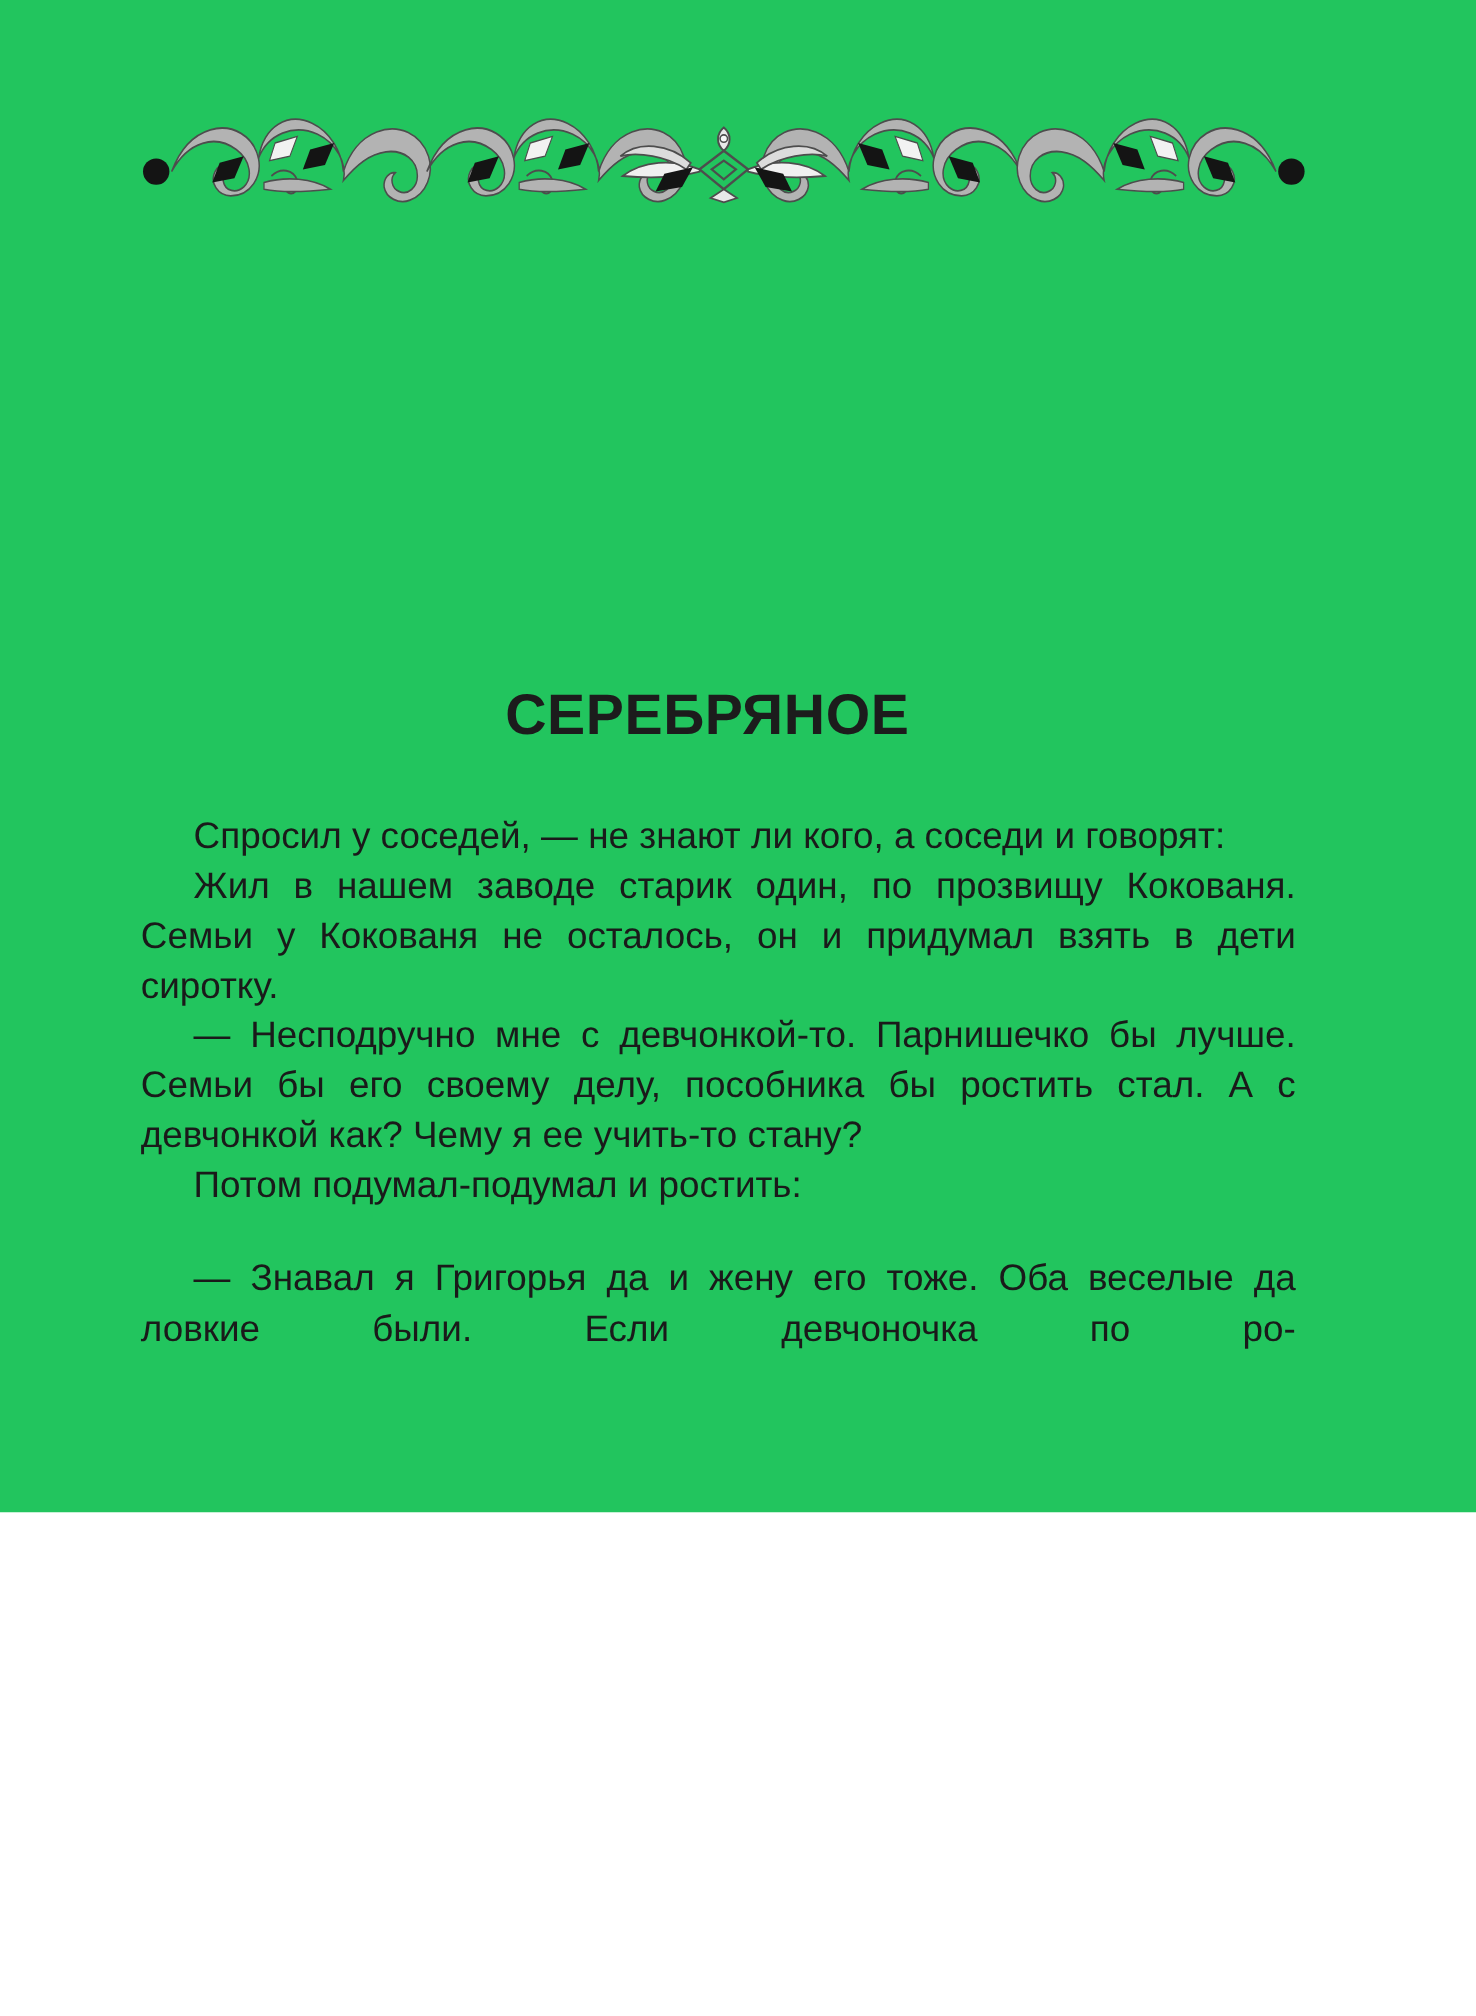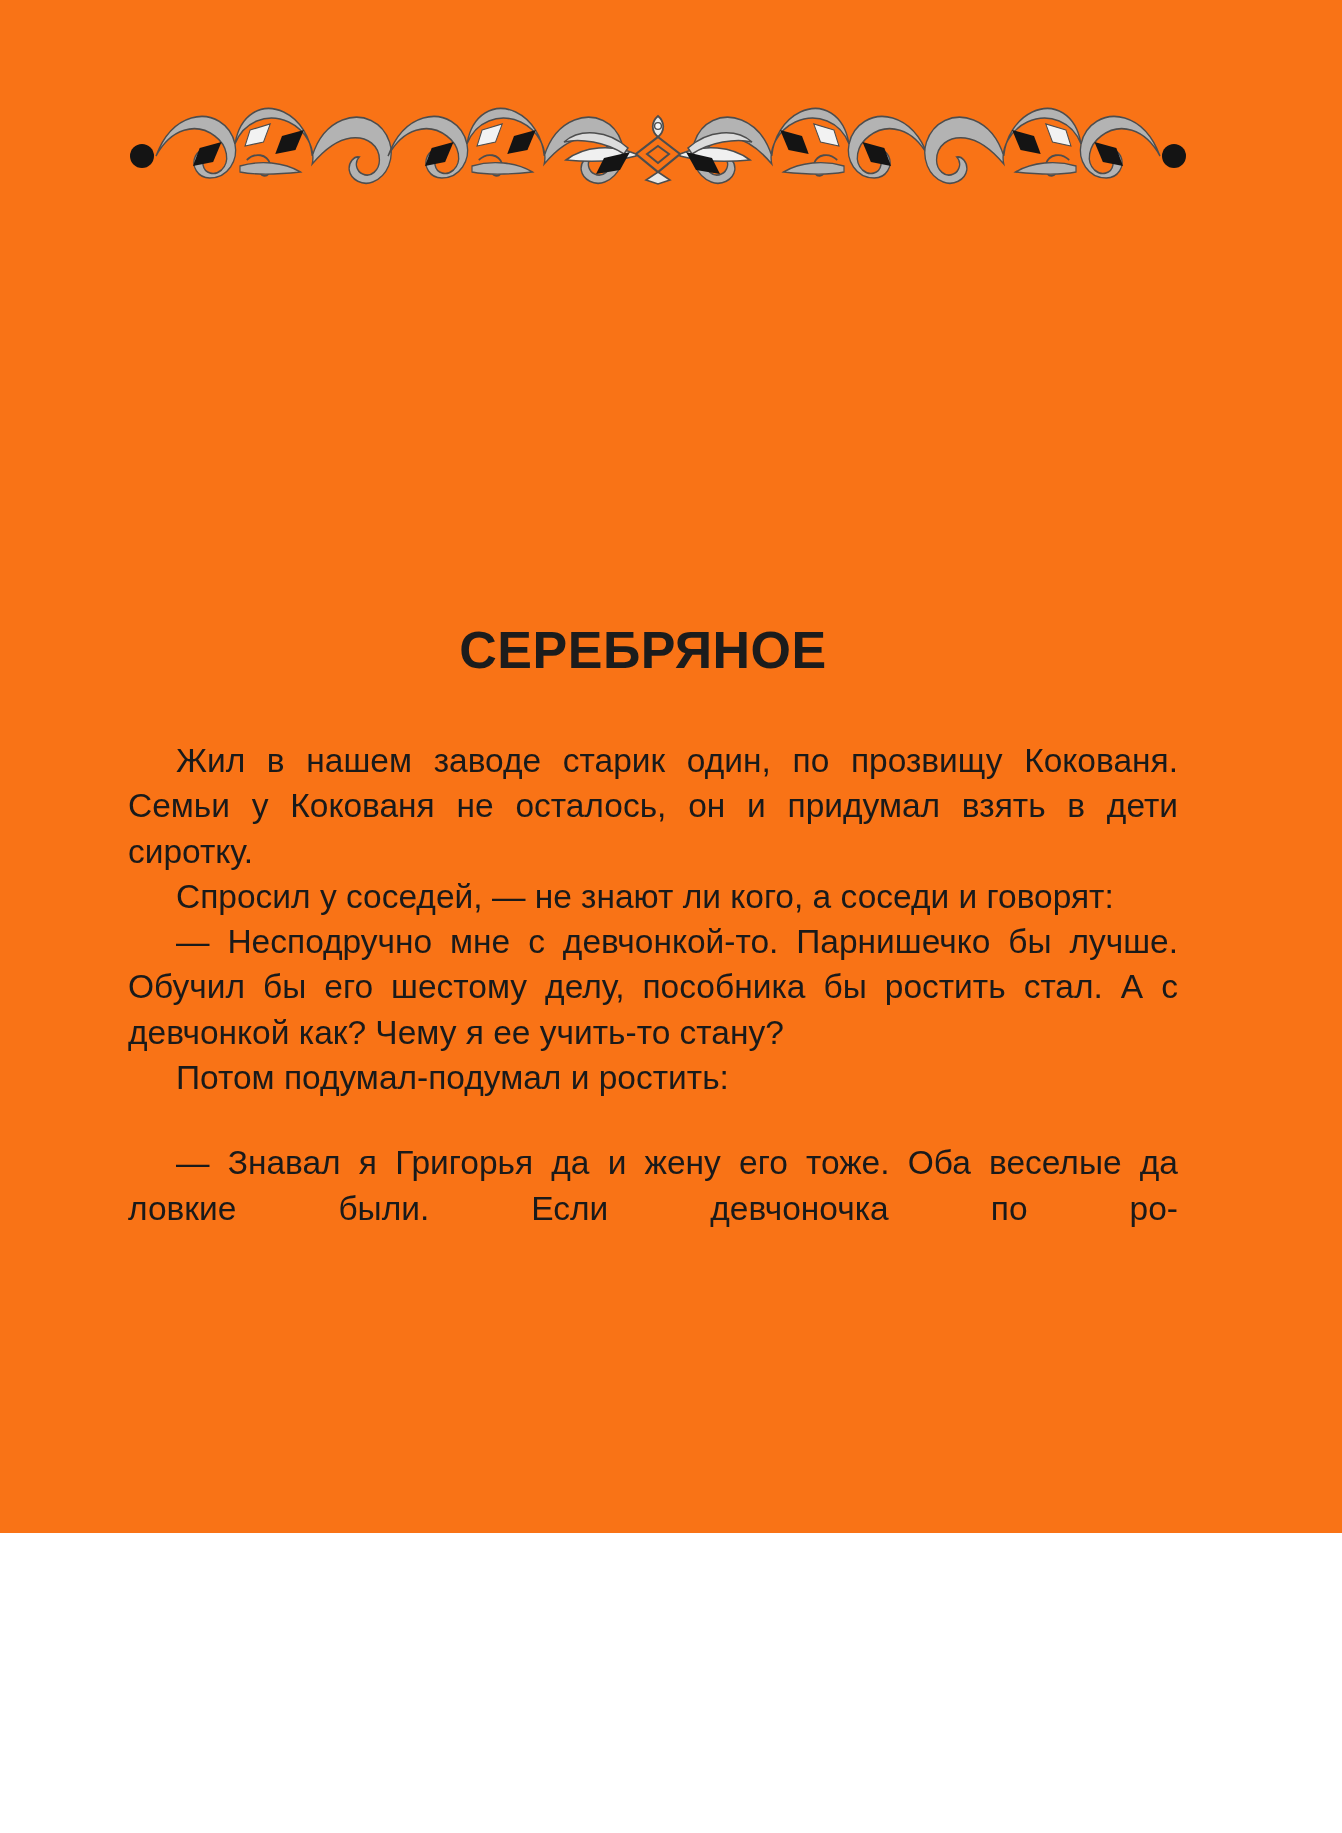--- a/index.html
+++ b/index.html
@@ -8,22 +8,22 @@
     padding: 0;
     background: #ffffff;
   }
   body {
     font-family: "Liberation Sans", "DejaVu Sans", sans-serif;
     color: #1a1a1a;
   }
   .page {
     position: relative;
     width: 1342px;
-    height: 1533px;
-    background: #f97316;
+    height: 1375px;
+    background: #22c55e;
     overflow: hidden;
     margin: 0 auto;
   }
 
   
   .ornament-top {
     position: absolute;
     left: 128px;
     top: 100px;
     width: 1060px;
@@ -163,23 +163,23 @@
         <path d="M54,8 L28,2 L38,20 L62,24 Z" fill="#141414"></path>
       </g>
     </svg>
   </div>
 
   <h1 class="story-title">
     <span class="tline">СЕРЕБРЯНОЕ</span>
   </h1>
 
   <div class="body-text">
+    <p>Спросил у соседей, — не знают ли кого, а соседи и говорят:</p>
     <p>Жил в нашем заводе старик один, по прозвищу Кокованя. Семьи у Кокованя не осталось, он и придумал взять в дети сиротку.</p>
-    <p>Спросил у соседей, — не знают ли кого, а соседи и говорят:</p>
-    <p>— Несподручно мне с девчонкой-то. Парнишечко бы лучше. Обучил бы его шестому делу, пособника бы ростить стал. А с девчонкой как? Чему я ее учить-то стану?</p>
+    <p>— Несподручно мне с девчонкой-то. Парнишечко бы лучше. Семьи бы его своему делу, пособника бы ростить стал. А с девчонкой как? Чему я ее учить-то стану?</p>
     <p>Потом подумал-подумал и ростить:</p>
     <p class="last-of-page">— Знавал я Григорья да и жену его тоже. Оба веселые да ловкие были. Если девчоночка по ро-</p>
   </div>
 
   <div class="ornament-bottom">
     <svg viewBox="0 0 1060 110" preserveAspectRatio="none" aria-hidden="true">
       <defs>
         <g id="vineUnitBot">
 
           <path d="M4,96 C4,58 16,30 40,20 C64,10 88,22 92,46 C95,64 84,78 70,78

